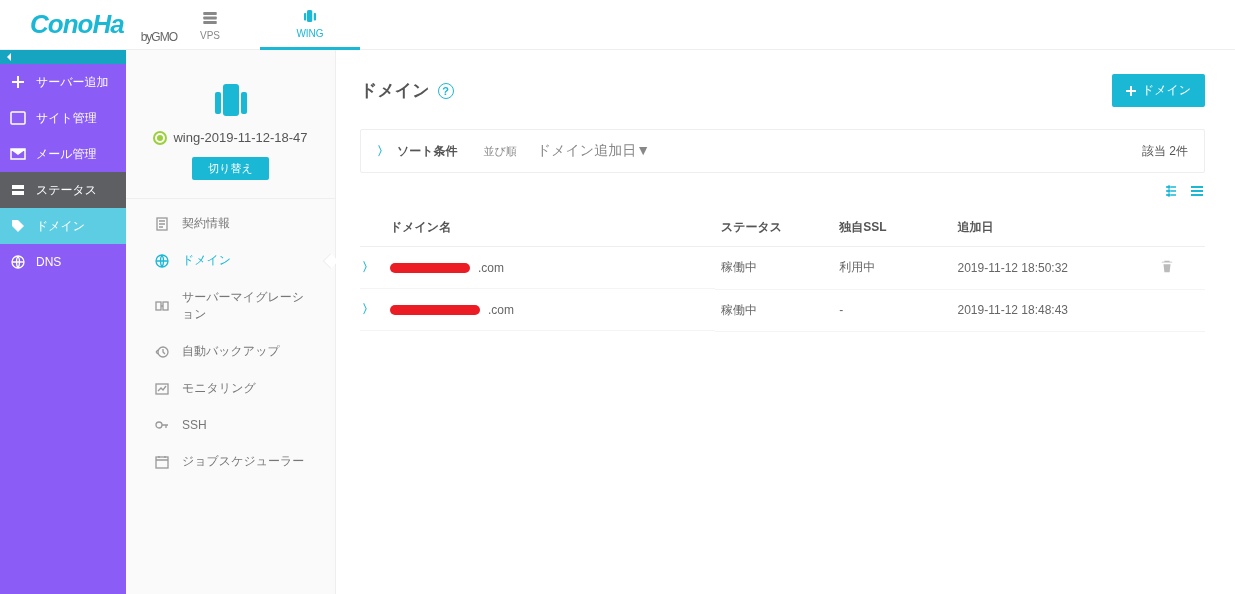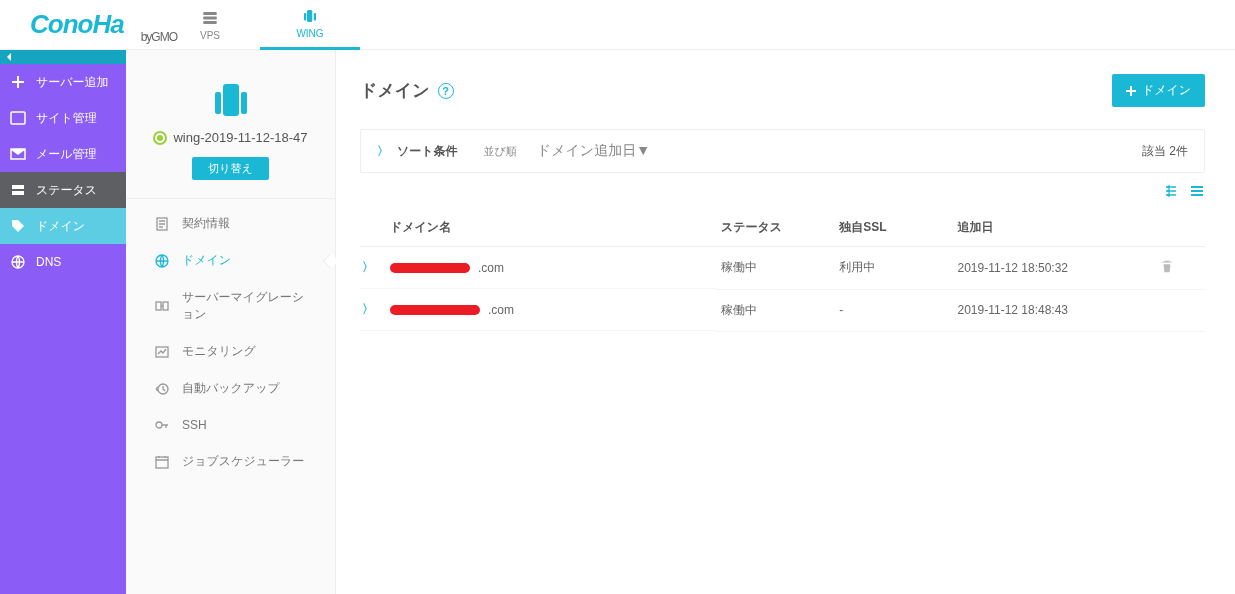--- a/index.html
+++ b/index.html
@@ -158,31 +158,31 @@
       <li class="sub-li">
         <svg viewBox="0 0 16 16" fill="none" stroke="#999" stroke-width="1.3">
             <rect x="2" y="4" width="5" height="8"></rect>
             <rect x="9" y="4" width="5" height="8"></rect>
             <path d="M7 8h2"></path>
           </svg>
         <span>サーバーマイグレーション</span>
       </li>
       <li class="sub-li">
         <svg viewBox="0 0 16 16" fill="none" stroke="#999" stroke-width="1.3">
+            <circle cx="9" cy="8" r="5"></circle>
+            <path d="M9 5v3l2 2M2 8l2-2M2 8l2 2"></path>
+          </svg>
+        <span>自動バックアップ</span>
+      </li>
+      <li class="sub-li">
+        <svg viewBox="0 0 16 16" fill="none" stroke="#999" stroke-width="1.3">
             <rect x="2" y="3" width="12" height="10"></rect>
             <path d="M4 10l3-3 2 2 3-4"></path>
           </svg>
         <span>モニタリング</span>
-      </li>
-      <li class="sub-li">
-        <svg viewBox="0 0 16 16" fill="none" stroke="#999" stroke-width="1.3">
-            <circle cx="9" cy="8" r="5"></circle>
-            <path d="M9 5v3l2 2M2 8l2-2M2 8l2 2"></path>
-          </svg>
-        <span>自動バックアップ</span>
       </li>
       <li class="sub-li">
         <svg viewBox="0 0 16 16" fill="none" stroke="#999" stroke-width="1.3">
             <circle cx="5" cy="8" r="3"></circle>
             <path d="M8 8h6M12 8v3"></path>
           </svg>
         <span>SSH</span>
       </li>
       <li class="sub-li">
         <svg viewBox="0 0 16 16" fill="none" stroke="#999" stroke-width="1.3">

